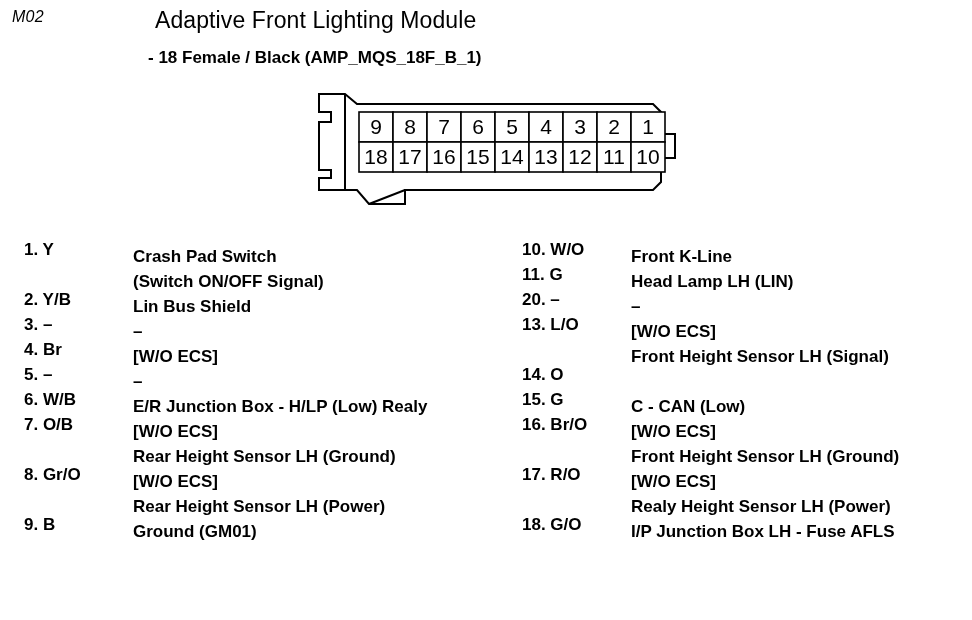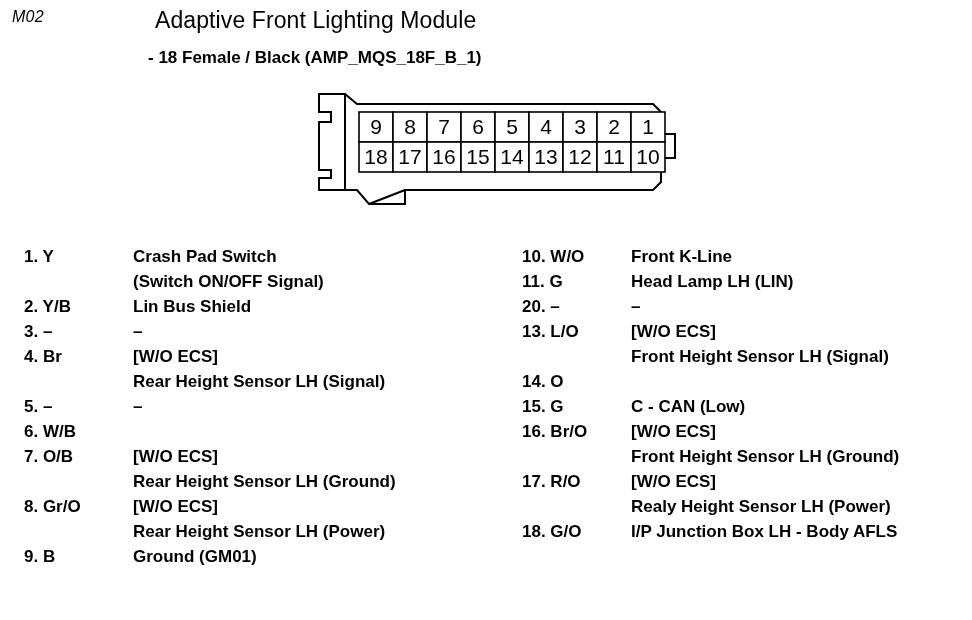--- a/index.html
+++ b/index.html
@@ -92,21 +92,21 @@
 
   .pin-line {
     height: 25px;
     line-height: 25px;
     white-space: nowrap;
     position: relative;
   }
   .pin-id {
     position: absolute;
     left: 0;
-    top: 8px;
+    top: 1px;
     white-space: nowrap;
   }
   .pin-desc {
     position: absolute;
     left: 109px;
     top: 8px;
     white-space: nowrap;
   }
   .pin-line.cont .pin-desc {
     left: 109px;
@@ -217,29 +217,27 @@
         <span class="pin-desc">Lin Bus Shield</span>
       </div>
       <div class="pin-line">
         <span class="pin-id">3. –</span>
         <span class="pin-desc">–</span>
       </div>
       <div class="pin-line">
         <span class="pin-id">4. Br</span>
         <span class="pin-desc">[W/O ECS]</span>
       </div>
-      <div class="pin-line cont">
-        <span class="pin-desc">Rear Height Sensor LH (Signal)</span>
-      </div>
       <div class="pin-line">
         <span class="pin-id">5. –</span>
         <span class="pin-desc">–</span>
       </div>
       <div class="pin-line">
         <span class="pin-id">6. W/B</span>
+        <span class="pin-desc">E/R Junction Box - H/LP (Low) Realy</span>
       </div>
       <div class="pin-line">
         <span class="pin-id">7. O/B</span>
         <span class="pin-desc">[W/O ECS]</span>
       </div>
       <div class="pin-line cont">
         <span class="pin-desc">Rear Height Sensor LH (Ground)</span>
       </div>
       <div class="pin-line">
         <span class="pin-id">8. Gr/O</span>
@@ -289,16 +287,16 @@
       </div>
       <div class="pin-line">
         <span class="pin-id">17. R/O</span>
         <span class="pin-desc">[W/O ECS]</span>
       </div>
       <div class="pin-line cont">
         <span class="pin-desc">Realy Height Sensor LH (Power)</span>
       </div>
       <div class="pin-line">
         <span class="pin-id">18. G/O</span>
-        <span class="pin-desc">I/P Junction Box LH - Body AFLS</span>
+        <span class="pin-desc">I/P Junction Box LH - Fuse AFLS</span>
       </div>
     </div>
 </div>
 
 </body></html>

